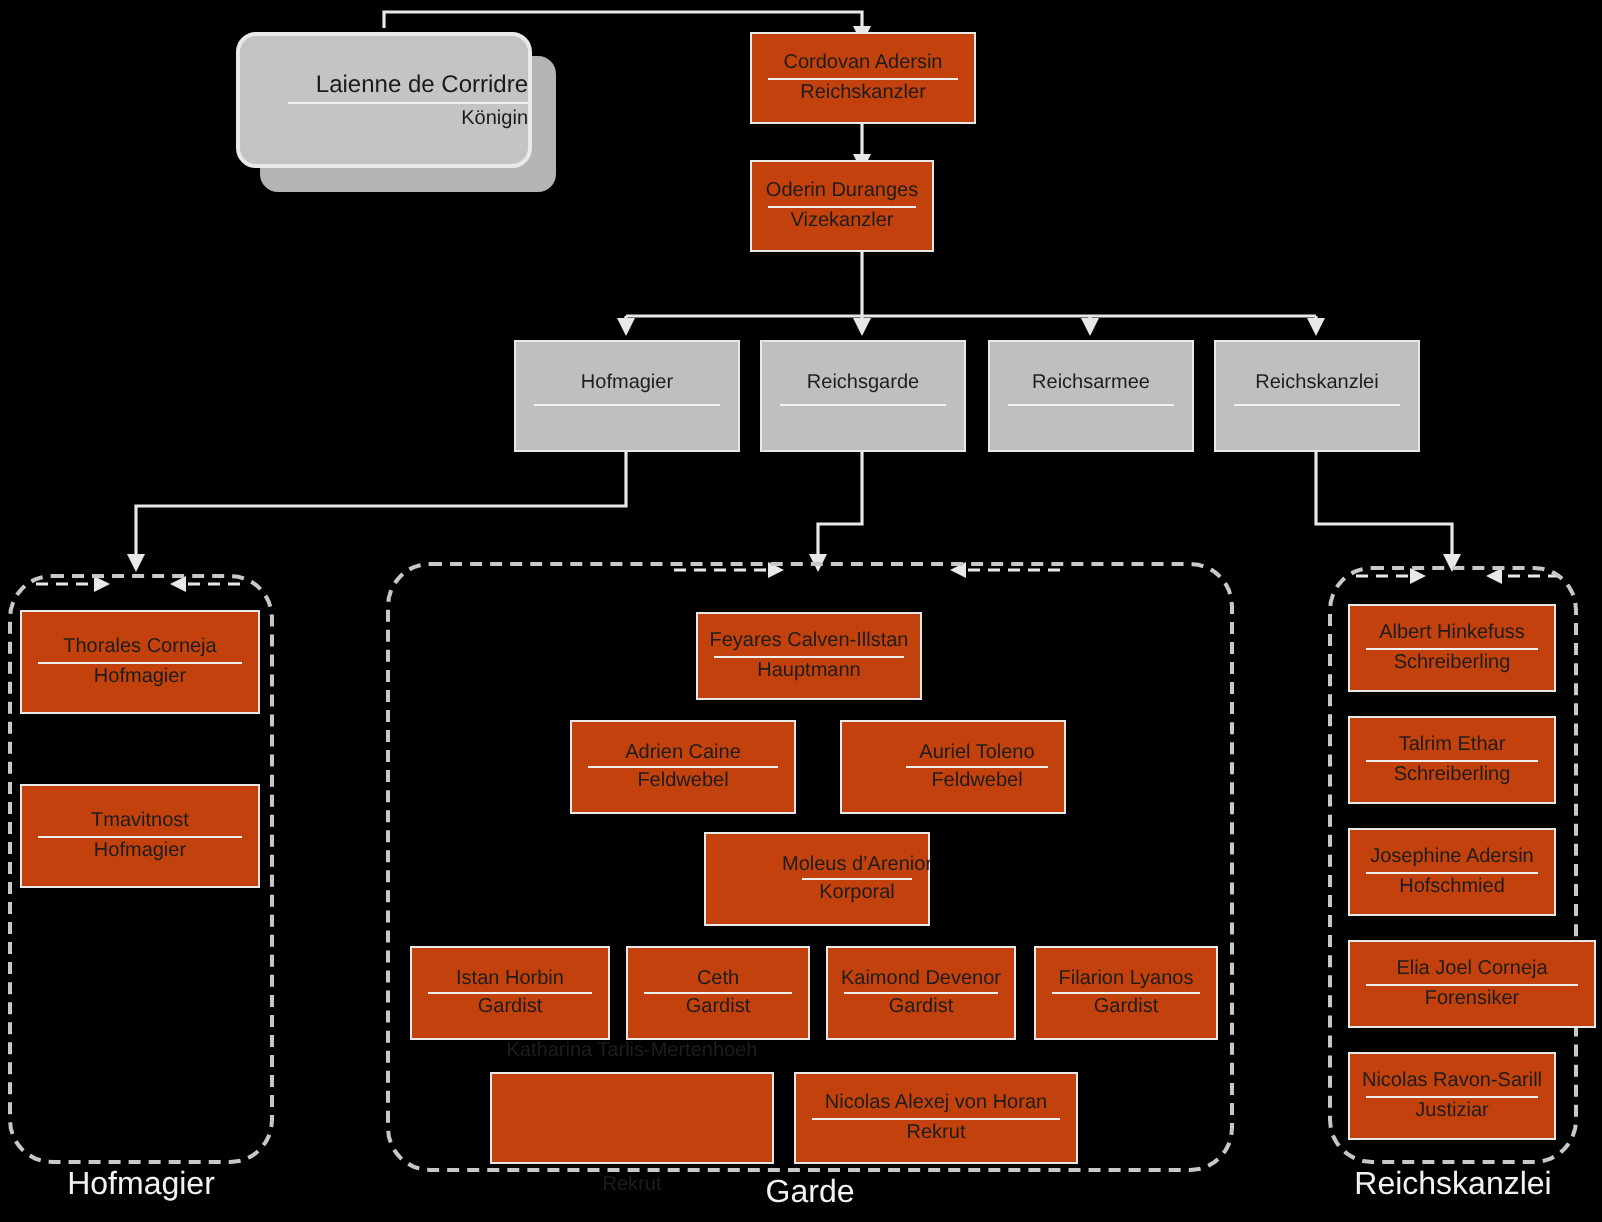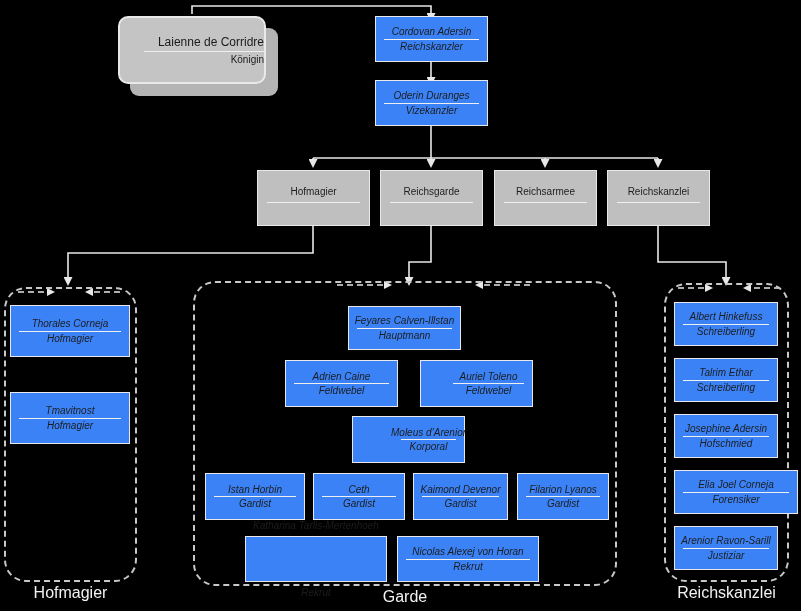--- a/index.html
+++ b/index.html
@@ -24,30 +24,29 @@
     position: absolute;
     left: 0; top: 0;
     width: 801px;
     height: 611px;
     pointer-events: none;
   }
   
   .node {
     position: absolute;
     box-sizing: border-box;
-    background: #3b82f6;
+    background: #c2410c;
     border: 1px solid #e8e8e8;
     color: #1a1a1a;
     display: flex;
     flex-direction: column;
     justify-content: center;
     align-items: center;
     text-align: right;
     line-height: 1.12;
-    font-style: italic;
   }
   .node .nm {
     font-size: 10px;
     color: #1d1d1d;
     padding: 0 4px;
     white-space: nowrap;
   }
   .node .sep {
     height: 1px;
     background: #efefef;
@@ -195,21 +194,21 @@
       <div class="qr">Königin</div>
     </div>
   </div>
 
   <div class="node" style="left:375px; top:16px; width:113px; height:46px;">
     <div class="nm">Cordovan Adersin</div>
     <div class="sep"></div>
     <div class="rl">Reichskanzler</div>
   </div>
 
-  <div class="node" style="left:375px; top:80px; width:113px; height:46px;">
+  <div class="node" style="left:375px; top:80px; width:92px; height:46px;">
     <div class="nm">Oderin Duranges</div>
     <div class="sep"></div>
     <div class="rl">Vizekanzler</div>
   </div>
 
   <div class="dept" style="left:257px; top:170px; width:113px; height:56px;">
     <div class="dtitle">Hofmagier</div>
     <div class="dsep"></div>
   </div>
 
@@ -327,18 +326,18 @@
     <div class="rl">Hofschmied</div>
   </div>
 
   <div class="node" style="left:674px; top:470px; width:124px; height:44px;">
     <div class="nm">Elia Joel Corneja</div>
     <div class="sep"></div>
     <div class="rl">Forensiker</div>
   </div>
 
   <div class="node" style="left:674px; top:526px; width:104px; height:44px;">
-    <div class="nm">Arenior Ravon-Sarill</div>
+    <div class="nm">Nicolas Ravon-Sarill</div>
     <div class="sep"></div>
     <div class="rl">Justiziar</div>
   </div>
 
 </div>
 
 </body></html>

